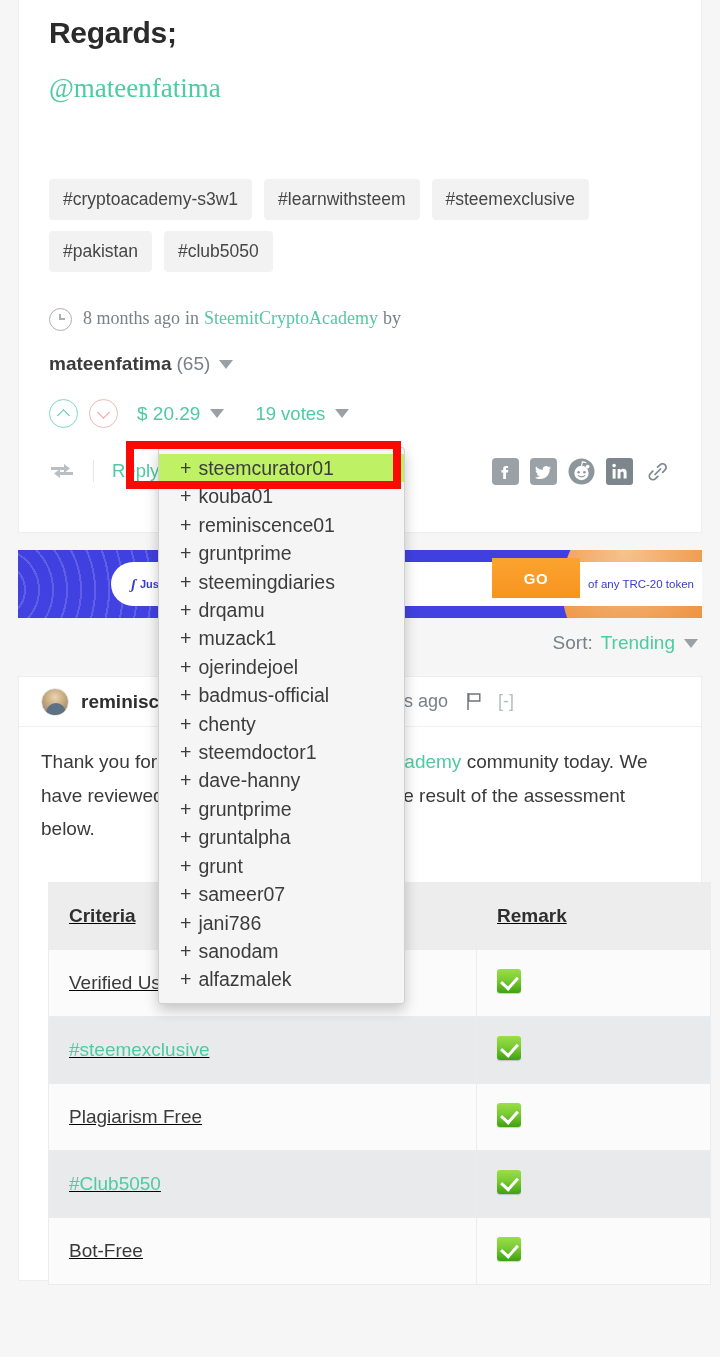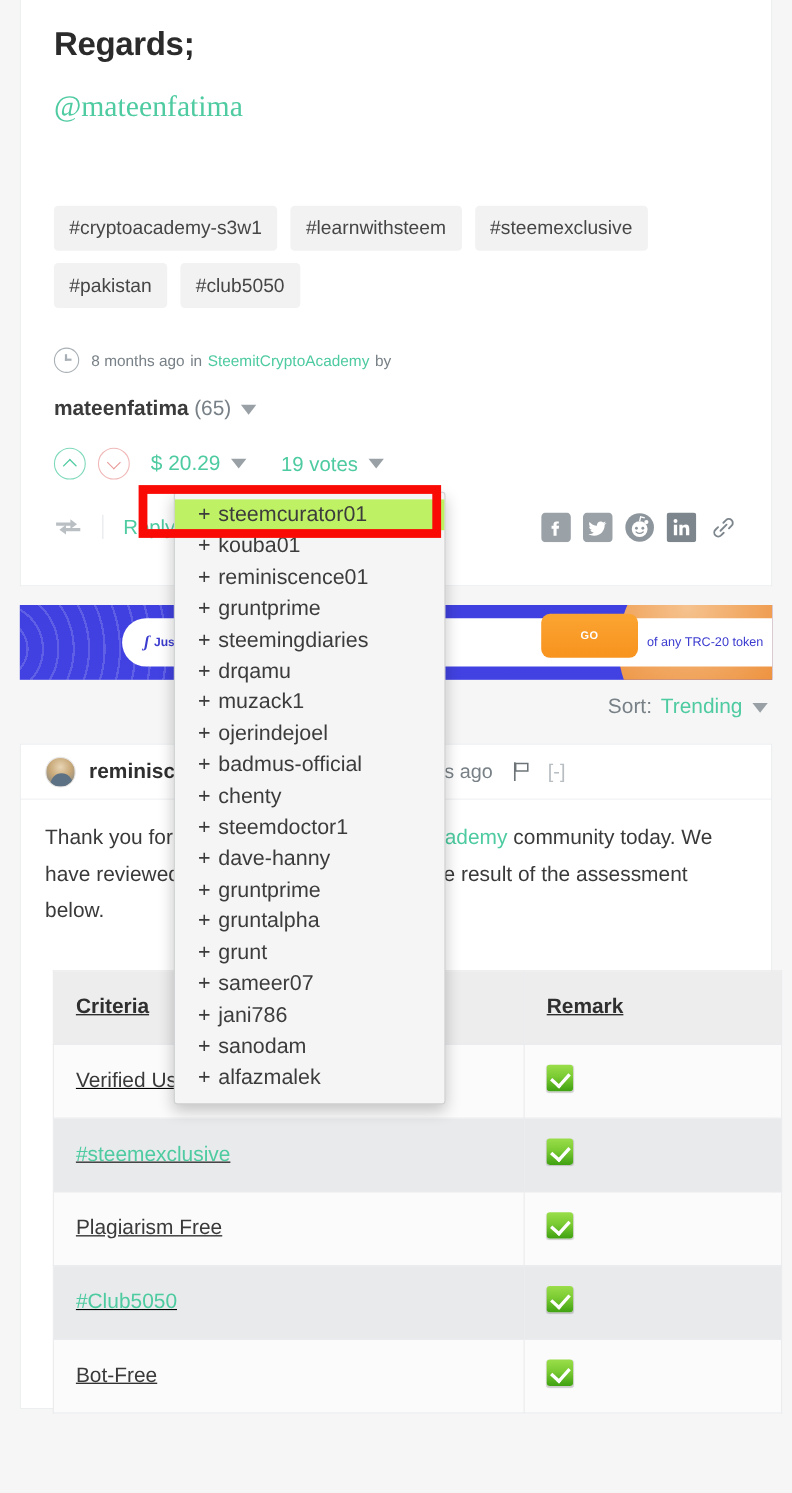--- a/index.html
+++ b/index.html
@@ -16,43 +16,43 @@
   }
 
   
   .post-card {
     position: absolute;
     left: 18px; top: 0; width: 684px; height: 533px;
     background: #ffffff;
     border: 1px solid #eceef0;
     border-top: none;
   }
-  .post-body { padding: 12px 30px; }
+  .post-body { padding: 4px 30px; }
   .regards {
     font-size: 30px; font-weight: bold; color: #2b2b2b;
     letter-spacing: -0.3px; padding-top: 8px; line-height: 42px;
   }
   .mention {
     display: inline-block; margin-top: 18px;
     font-family: "Liberation Serif", serif;
     font-size: 27px; color: #4ecba0; line-height: 32px;
   }
 
   
   .tags { margin-top: 75px; display: flex; flex-wrap: wrap; gap: 11px 12px; }
   .tag {
     background: #f2f2f2; color: #464646;
     border-radius: 4px; padding: 10px 14px 11px;
     font-size: 17.5px; line-height: 20px; white-space: nowrap;
   }
 
   
   .post-meta {
-    margin-top: 36px; display: flex; align-items: center;
-    font-size: 14px; color: #788187;
+    margin-top: 36px; display: flex; align-items: flex-start;
+    font-size: 18px; color: #788187; font-family: Liberation Serif, serif;
   }
   .clock-icon {
     width: 23px; height: 23px; border: 1.6px solid #a9b0b5;
     border-radius: 50%; position: relative; margin-right: 11px; flex: none;
   }
   .clock-icon::before, .clock-icon::after {
     content: ""; position: absolute; background: #a9b0b5;
   }
   .clock-icon::before { width: 1.6px; height: 6px; left: 9.2px; top: 4.5px; }
   .clock-icon::after { width: 6px; height: 1.6px; left: 9.2px; top: 9.2px; }
@@ -134,23 +134,23 @@
   .ad-logo-mark {
     font-family: "Liberation Serif", serif; font-style: italic;
     font-size: 15px; margin-right: 4px;
   }
   .ad-tagline {
     margin-left: auto; margin-right: 8px;
     font-size: 11.5px; color: #3b3bd0; white-space: nowrap;
   }
   .ad-go {
     position: absolute; right: 122px; top: 8px;
-    width: 88px; height: 40px; border-radius: 8px;
+    width: 88px; height: 40px; border-radius: 0;
     background: linear-gradient(180deg, #fba431 0%, #f8931f 100%);
-    color: #ffffff; font-size: 10px; font-weight: bold;
+    color: #ffffff; font-size: 15px; font-weight: bold;
     display: flex; align-items: center; justify-content: center;
     letter-spacing: 0.5px;
   }
   .ad-orb {
     position: absolute; right: -40px; bottom: -60px;
     width: 180px; height: 180px; border-radius: 50%;
     background: radial-gradient(circle at 35% 30%, #ffc98a 0%, #f79a3c 55%, #ef8a2e 100%);
     opacity: .95;
   }
 

